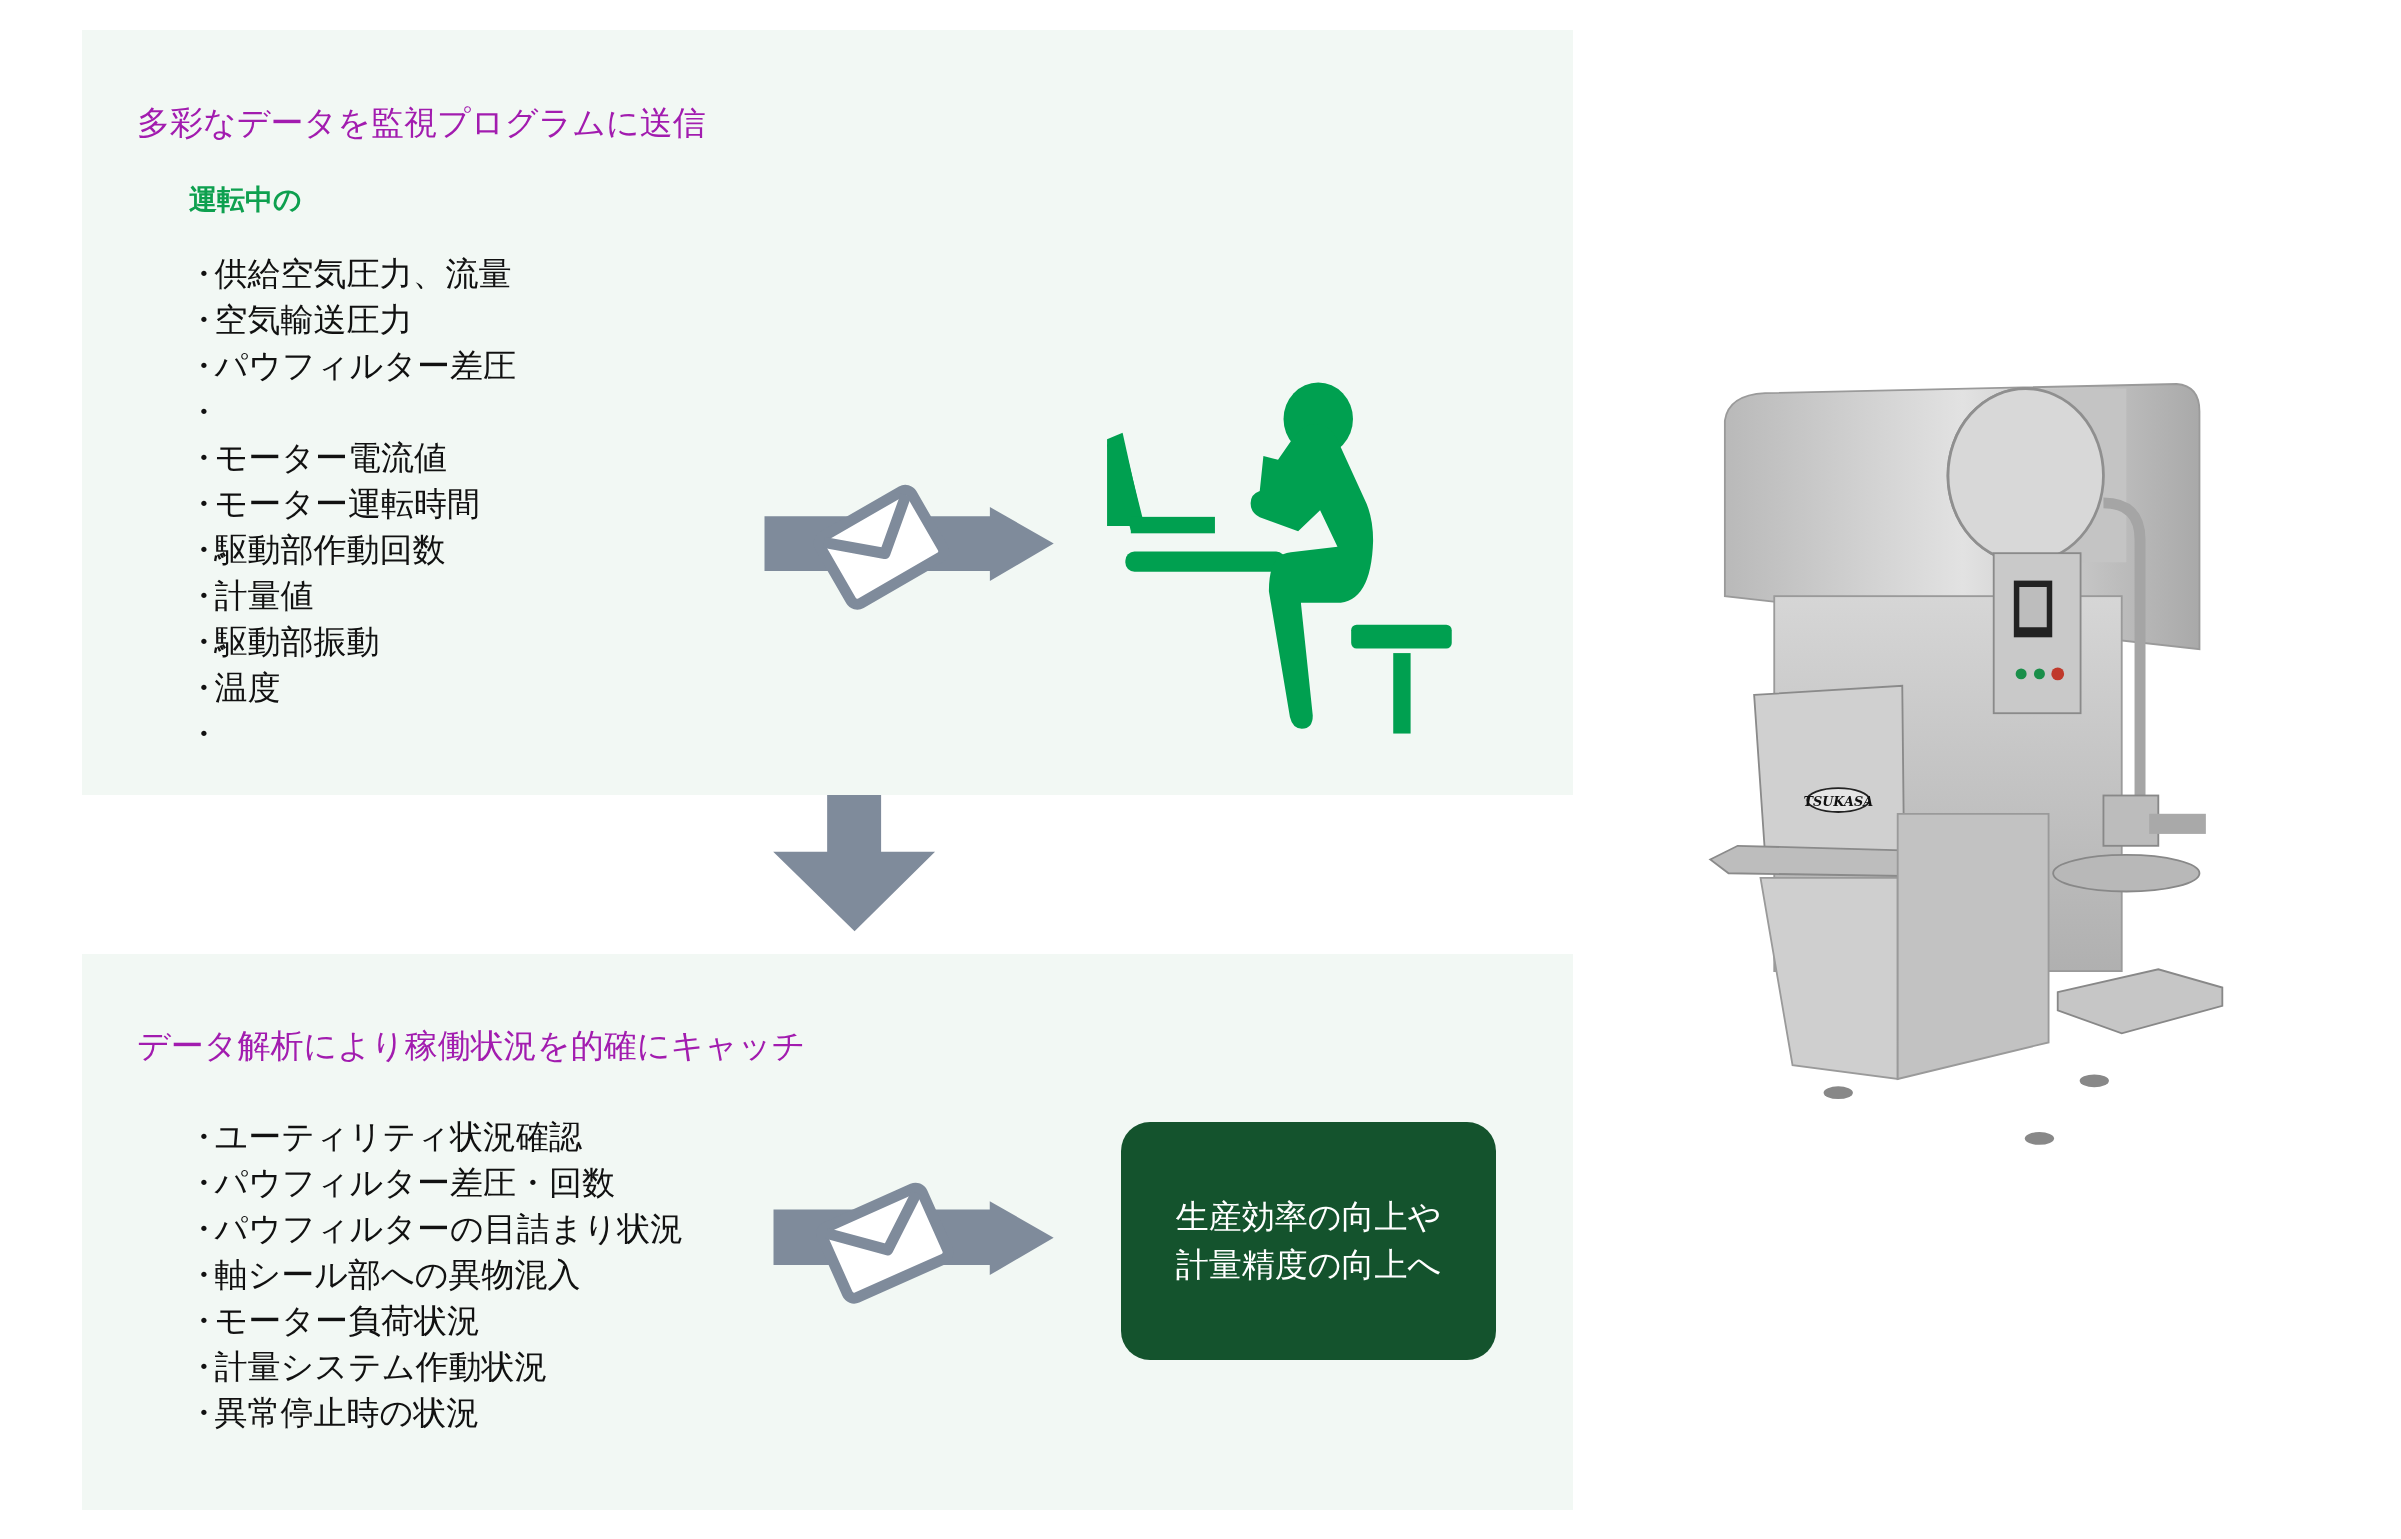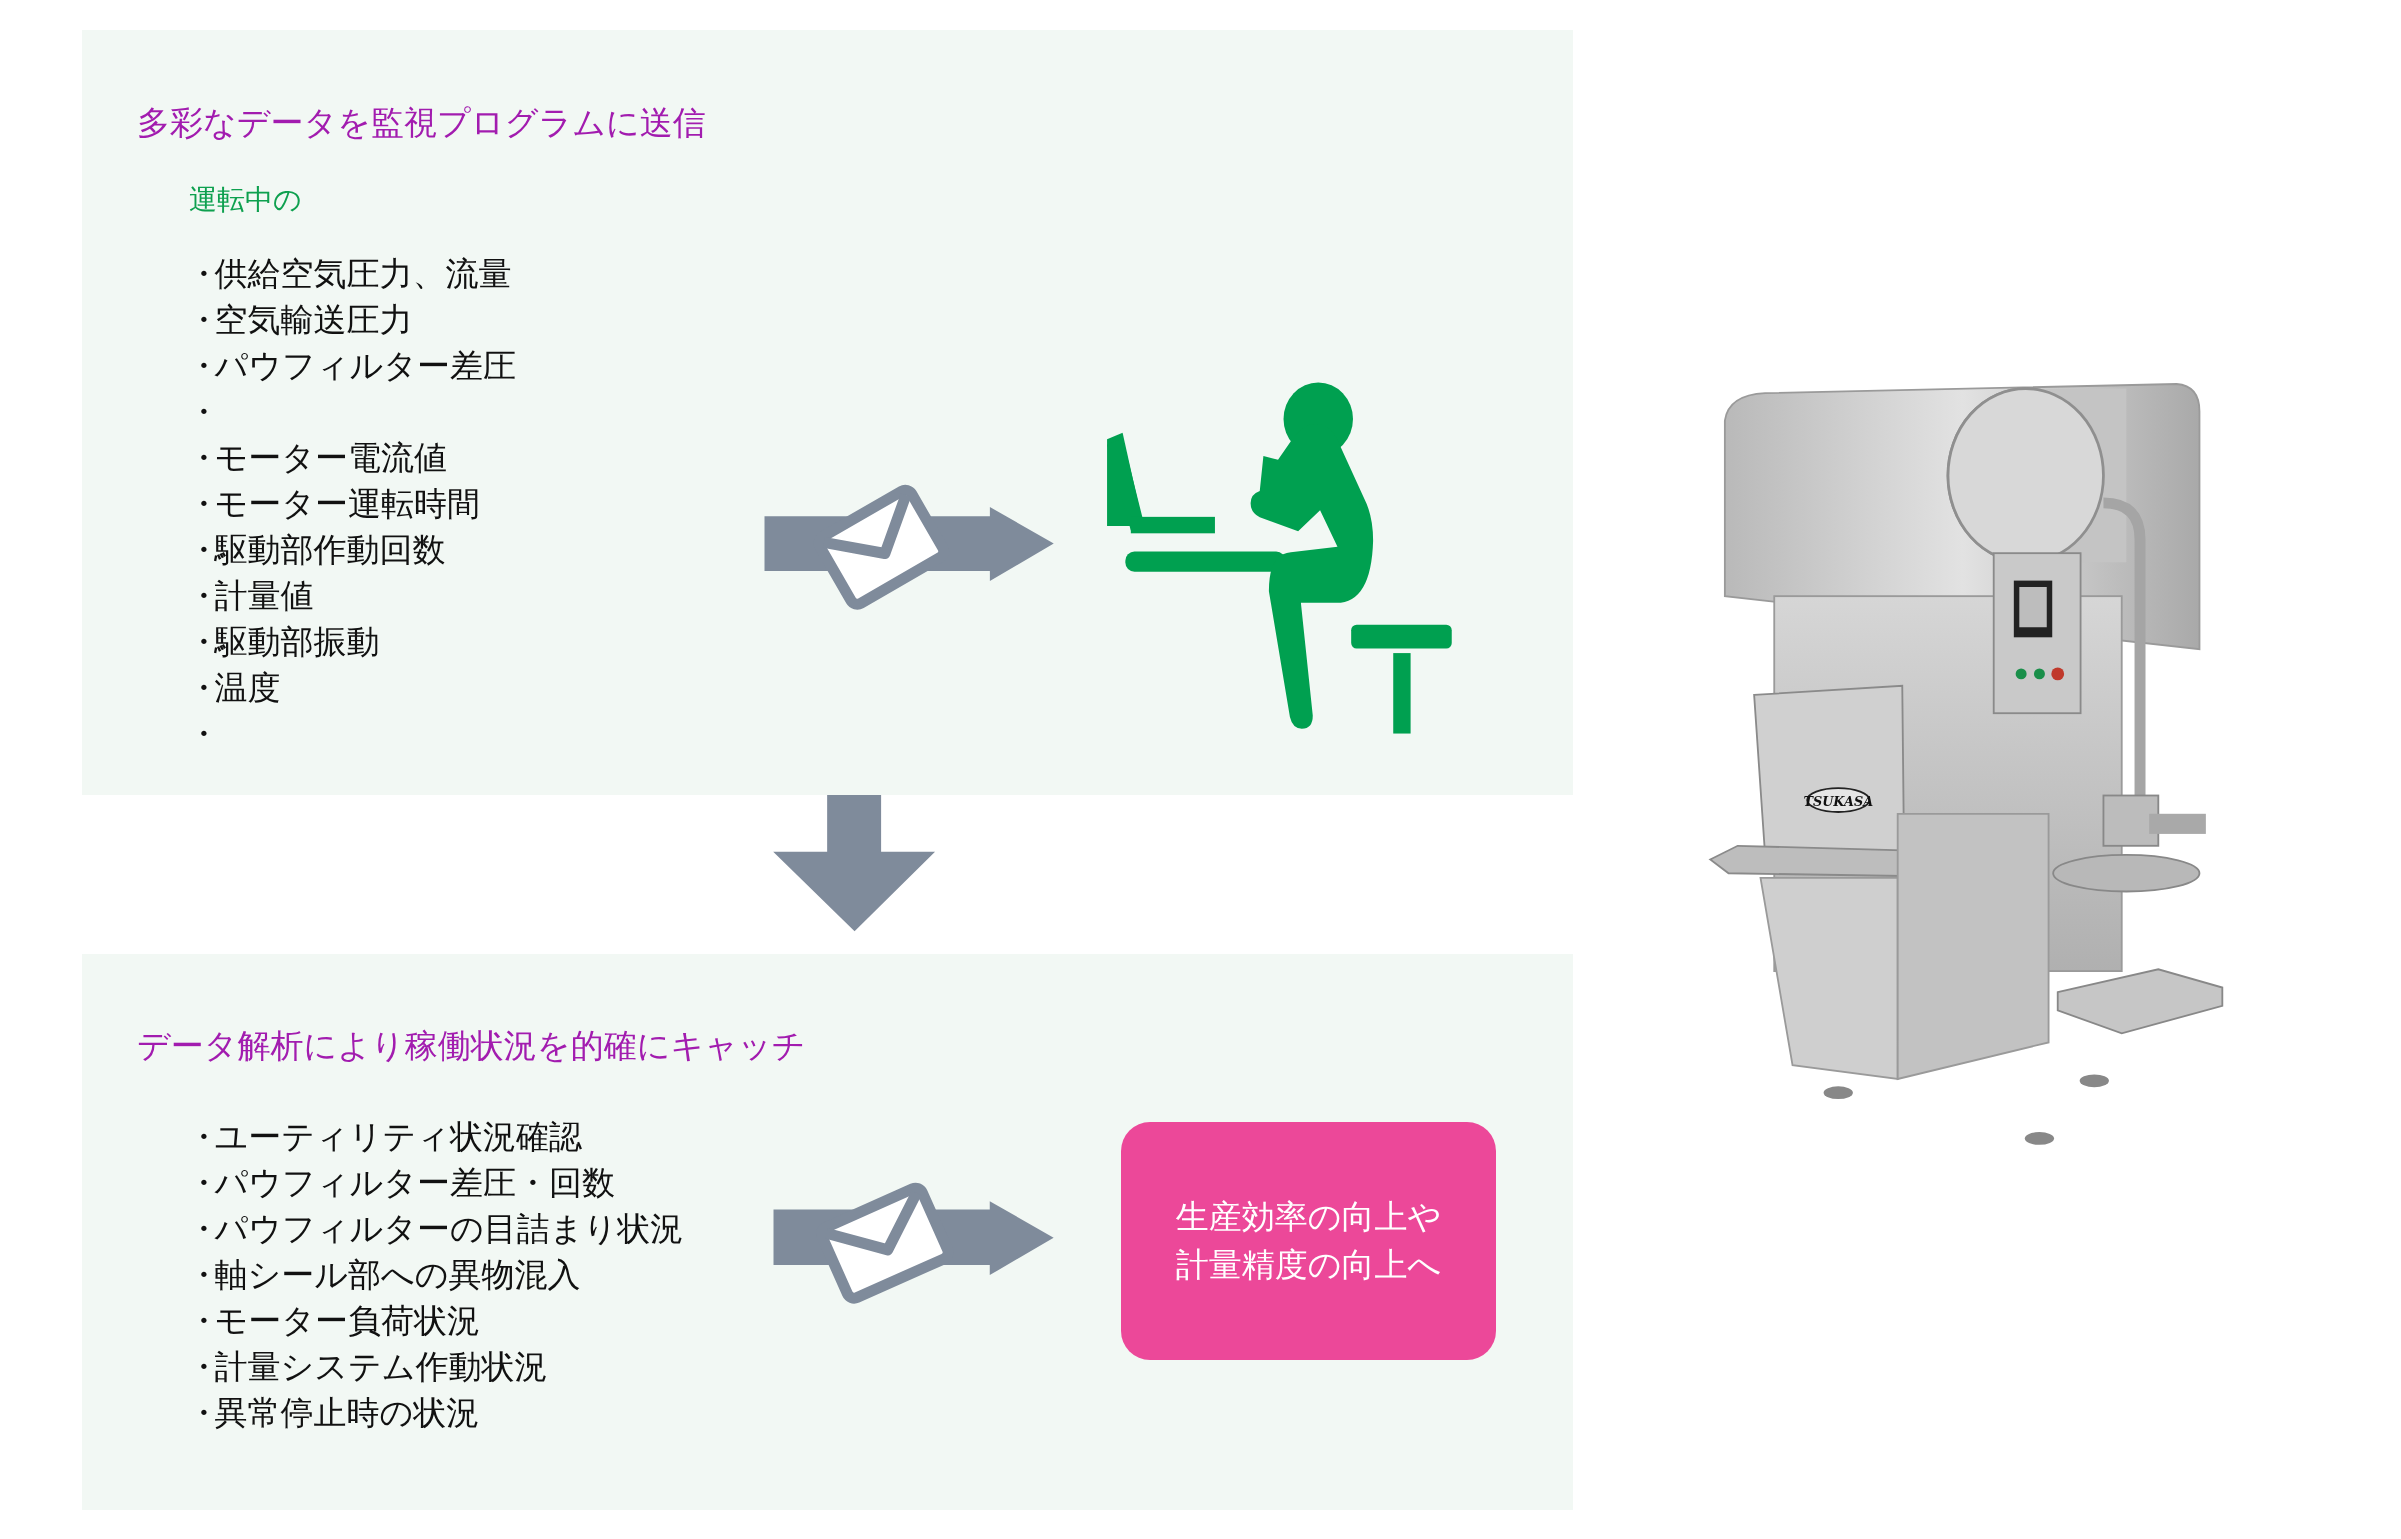--- a/index.html
+++ b/index.html
@@ -2,26 +2,26 @@
 <html style="font-size:14.6px"><head>
 <meta charset="utf-8">
 <style>
   html, body { margin:0; padding:0; }
   body { width:2401px; height:1539px; position:relative; background:#ffffff; overflow:hidden;
          font-family:"DejaVu Sans", "Liberation Sans", sans-serif; color:#111; }
   .panel { position:absolute; background:#f2f8f4; }
   #panel-top { left:82px; top:30px; width:1491px; height:765px; }
   #panel-bottom { left:82px; top:954px; width:1491px; height:556px; }
   .heading { position:absolute; font-size:33px; line-height:40px; white-space:nowrap; color:#a21caf; }
-  .sublabel { position:absolute; font-size:28px; font-weight:normal; line-height:37px; color:#0ea04f; white-space:nowrap; }
+  .sublabel { position:absolute; font-size:28px; font-weight:bold; line-height:37px; color:#0ea04f; white-space:nowrap; }
   .list { position:absolute; margin:0; padding:0; list-style:none; }
   .list li { position:relative; font-size:33px; height:46px; line-height:46px; padding-left:27.4px; white-space:nowrap; }
   .list li .dot { position:absolute; left:0; top:0; width:27.4px; text-align:left; }
   .svgabs { position:absolute; overflow:visible; }
-  .result-box { position:absolute; left:1121px; top:1122px; width:375px; height:238px; background:#ec4899;
+  .result-box { position:absolute; left:1121px; top:1122px; width:375px; height:238px; background:#14532d;
                 border-radius:29px; display:flex; flex-direction:column; align-items:center; justify-content:center; }
   .result-box span { color:#fff; font-size:33px; line-height:48px; white-space:nowrap; }
   .logo-text { font-family:"DejaVu Serif", serif; font-style:italic; font-weight:bold; }
 </style>
 </head>
 <body>
 
 <div class="panel" id="panel-top"></div>
 
 <div class="heading" style="left:137px; top:103px;">多彩なデータを監視プログラムに送信</div>

